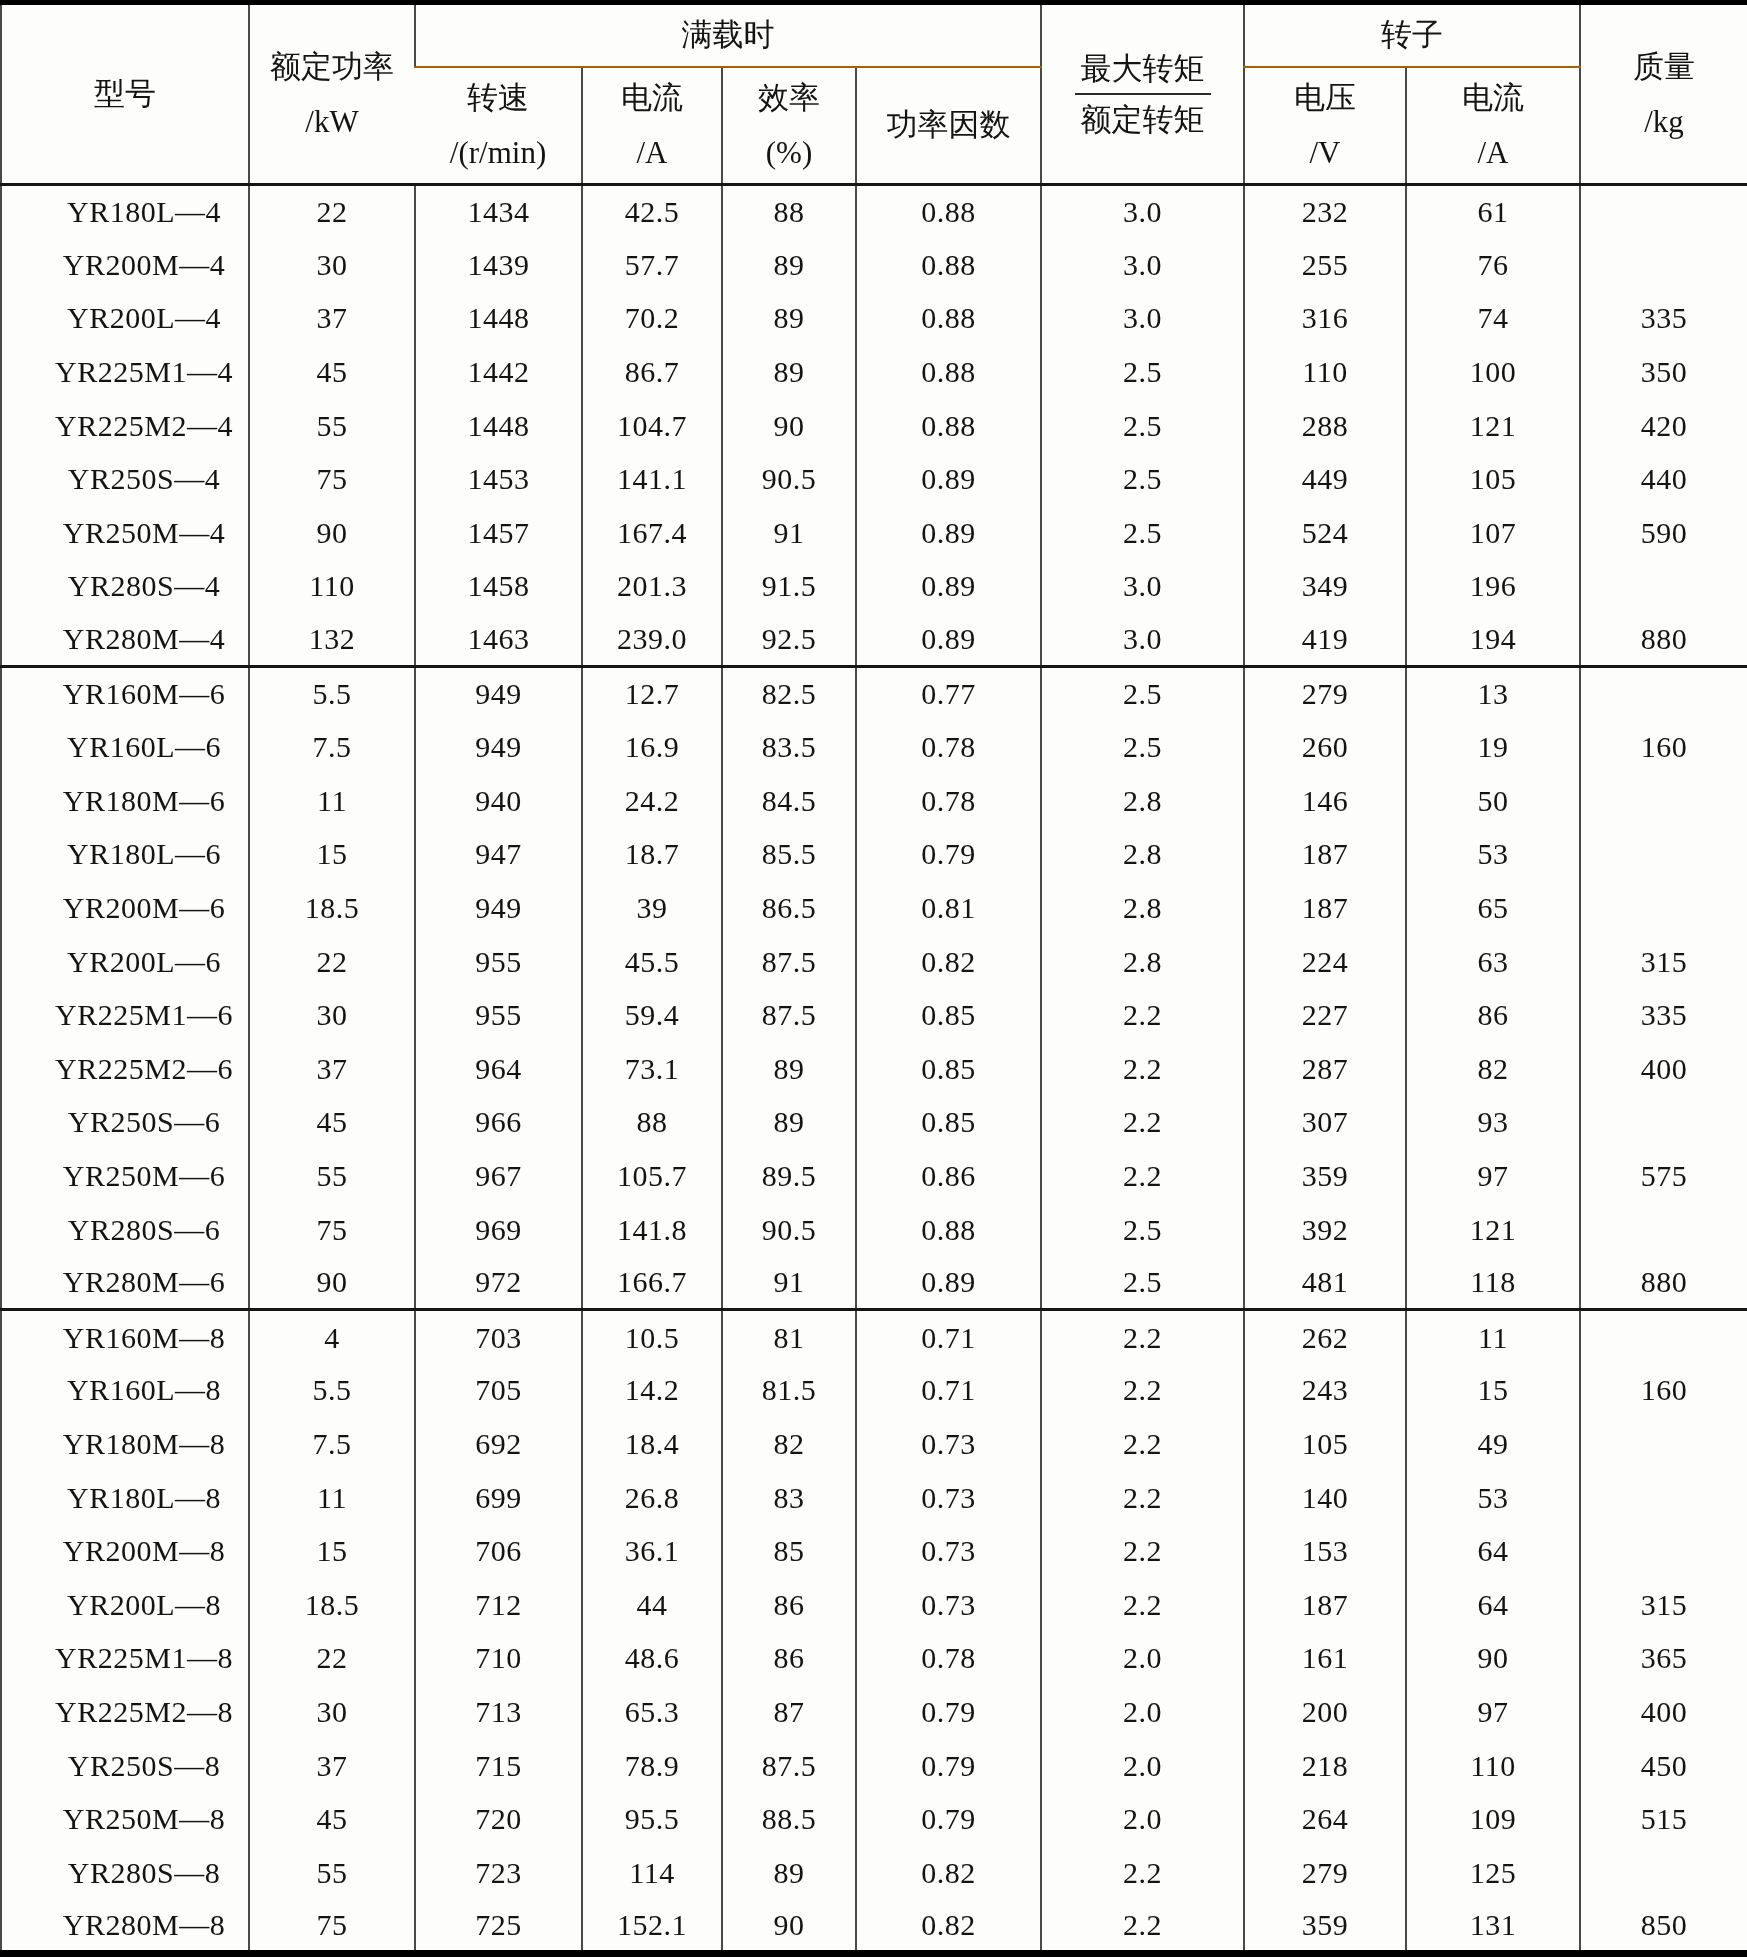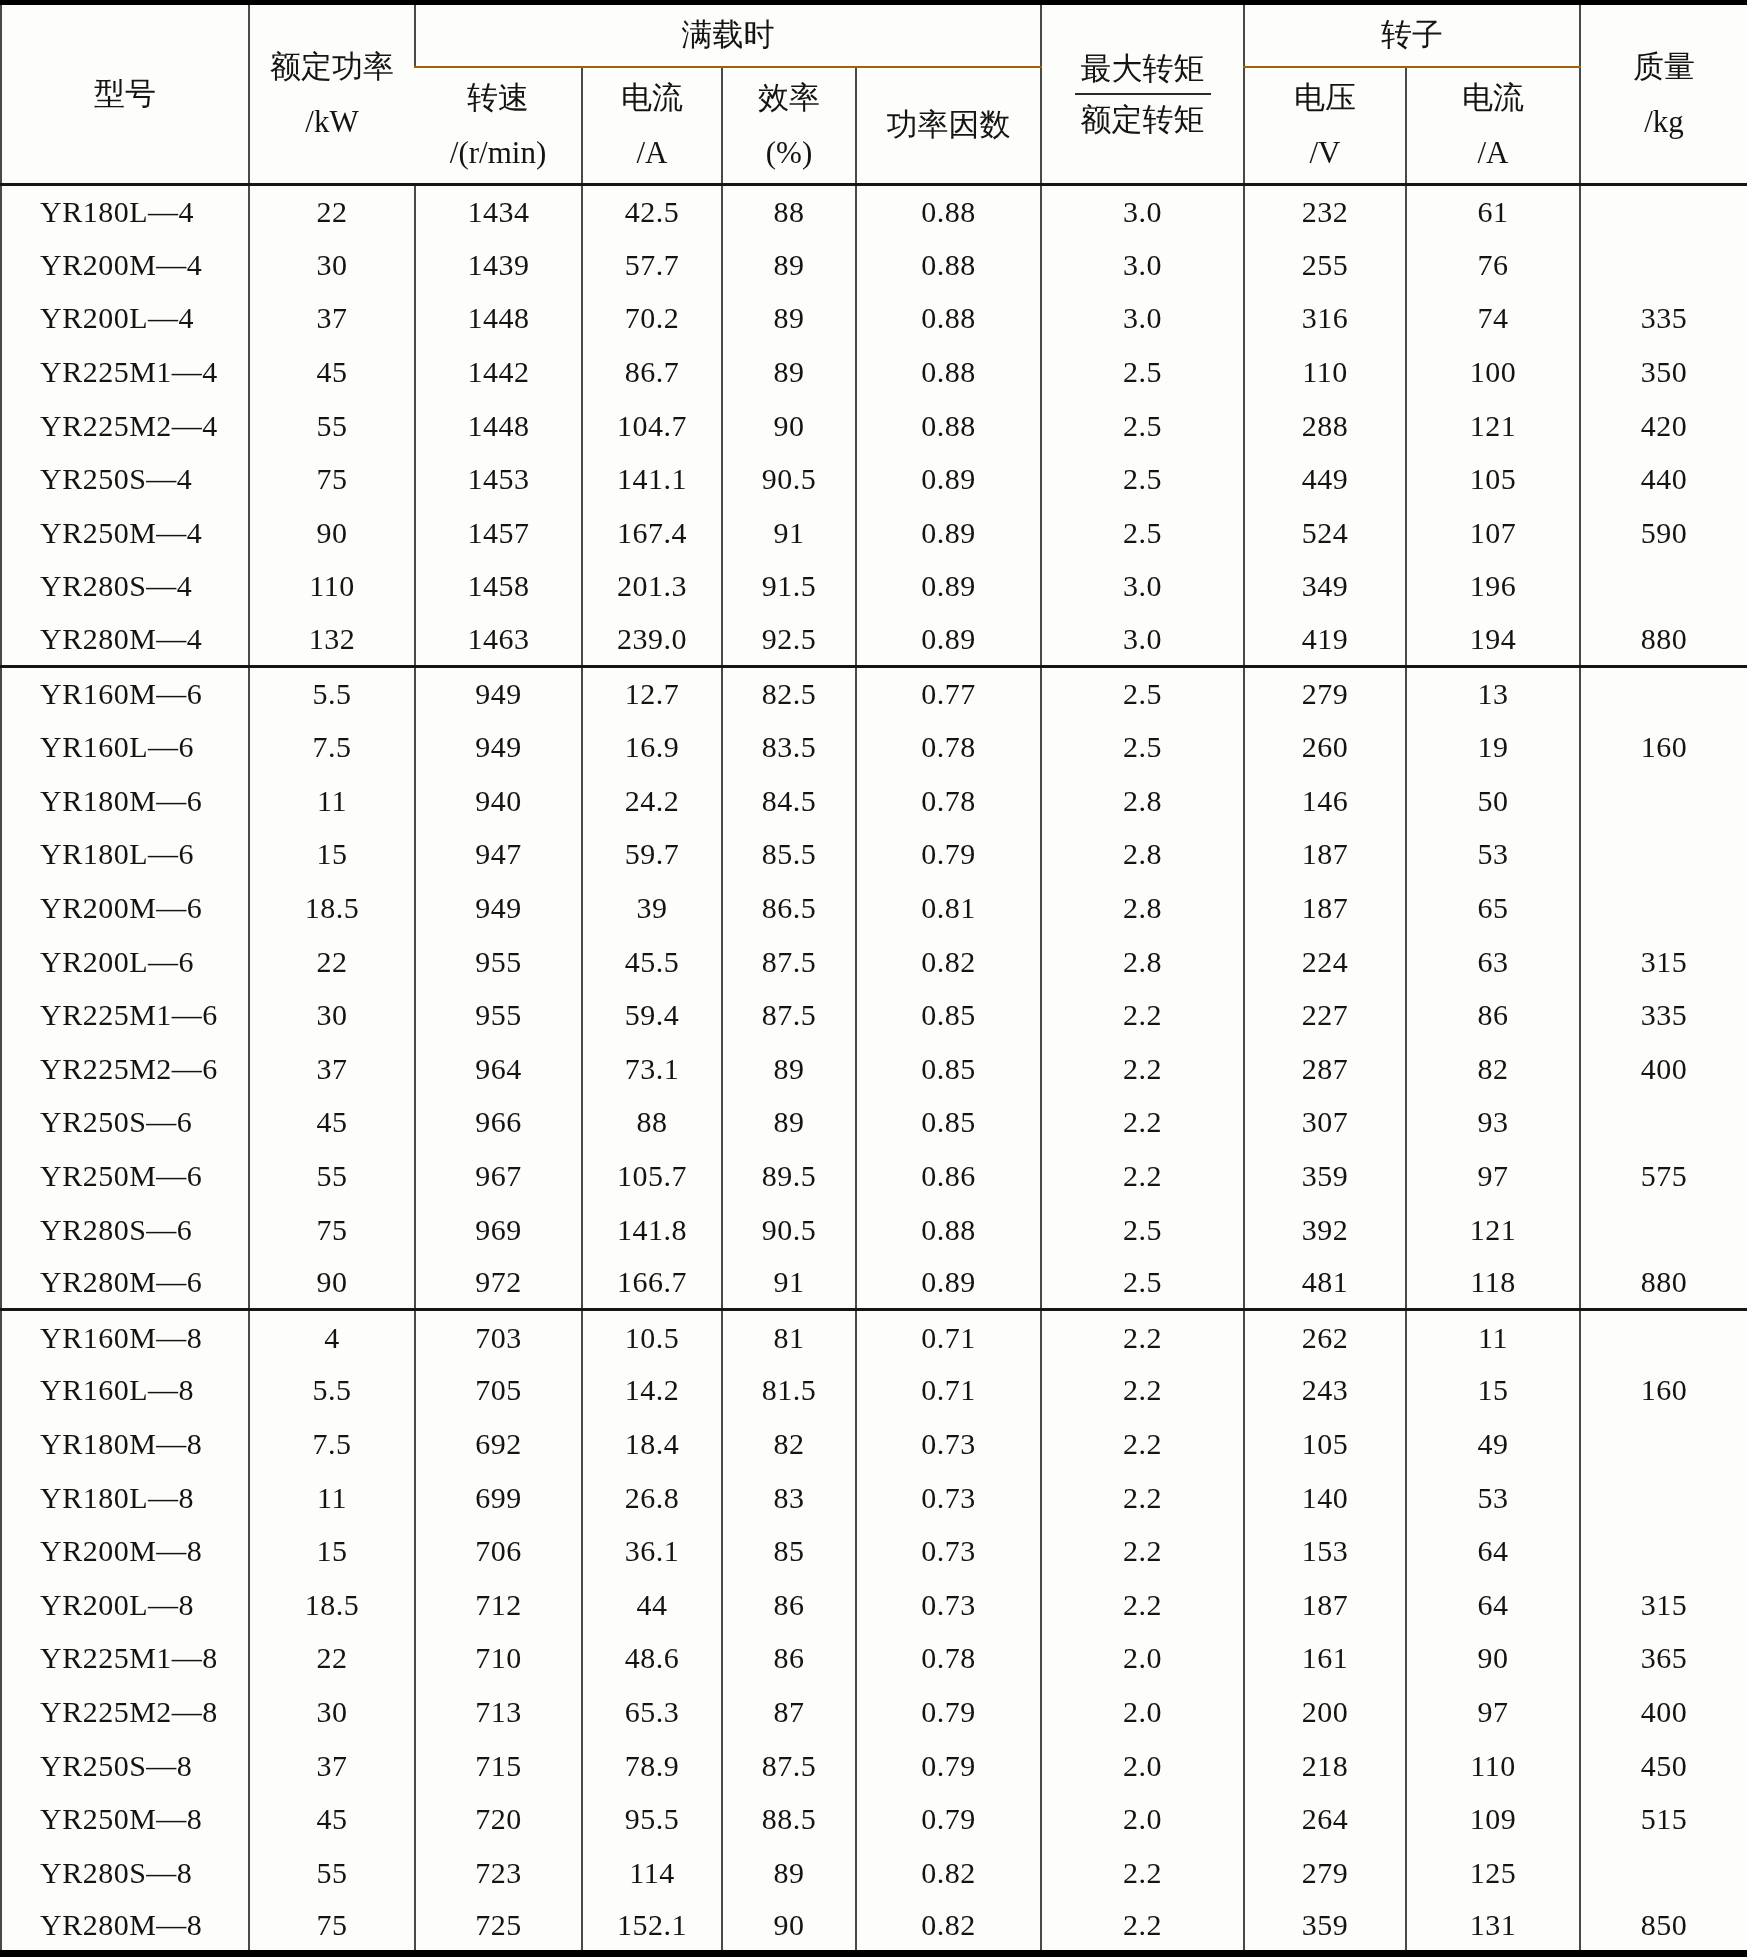--- a/index.html
+++ b/index.html
@@ -21,21 +21,21 @@
   thead tr.top{height:64px;}
   thead tr.sub{height:118px;}
   thead th.group{border-bottom:2px solid #a16207;}
   thead tr.sub th, thead th.spanv{border-bottom:3px solid #161616;}
   .two-line{display:flex;flex-direction:column;align-items:center;justify-content:center;gap:24px;line-height:1;}
   .one-line{line-height:1;}
   .frac{display:flex;flex-direction:column;align-items:center;justify-content:center;line-height:1;}
   .frac .num{display:inline-block;padding:0 6px 9px;border-bottom:2px solid #2a2a2a;}
   .frac .den{display:inline-block;padding-top:9px;}
   tbody td{font-size:30px;text-align:center;vertical-align:middle;letter-spacing:0.5px;}
-  tbody td.model{text-align:left;padding-left:38px;letter-spacing:0.5px;}
+  tbody td.model{text-align:center;padding-left:38px;letter-spacing:0.5px;}
   tbody tr{height:53px;}
   tr.section-start td{border-top:3px solid #161616;margin-left:48px;}
 </style>
 </head>
 <body>
 
 <div class="page">
   <table>
     <colgroup>
       <col style="width:248px">
@@ -253,21 +253,21 @@
           <td>0.78</td>
           <td>2.8</td>
           <td>146</td>
           <td>50</td>
           <td></td>
         </tr>
         <tr>
           <td class="model">YR180L—6</td>
           <td>15</td>
           <td>947</td>
-          <td>59.7</td>
+          <td>18.7</td>
           <td>85.5</td>
           <td>0.79</td>
           <td>2.8</td>
           <td>187</td>
           <td>53</td>
           <td></td>
         </tr>
         <tr>
           <td class="model">YR200M—6</td>
           <td>18.5</td>

